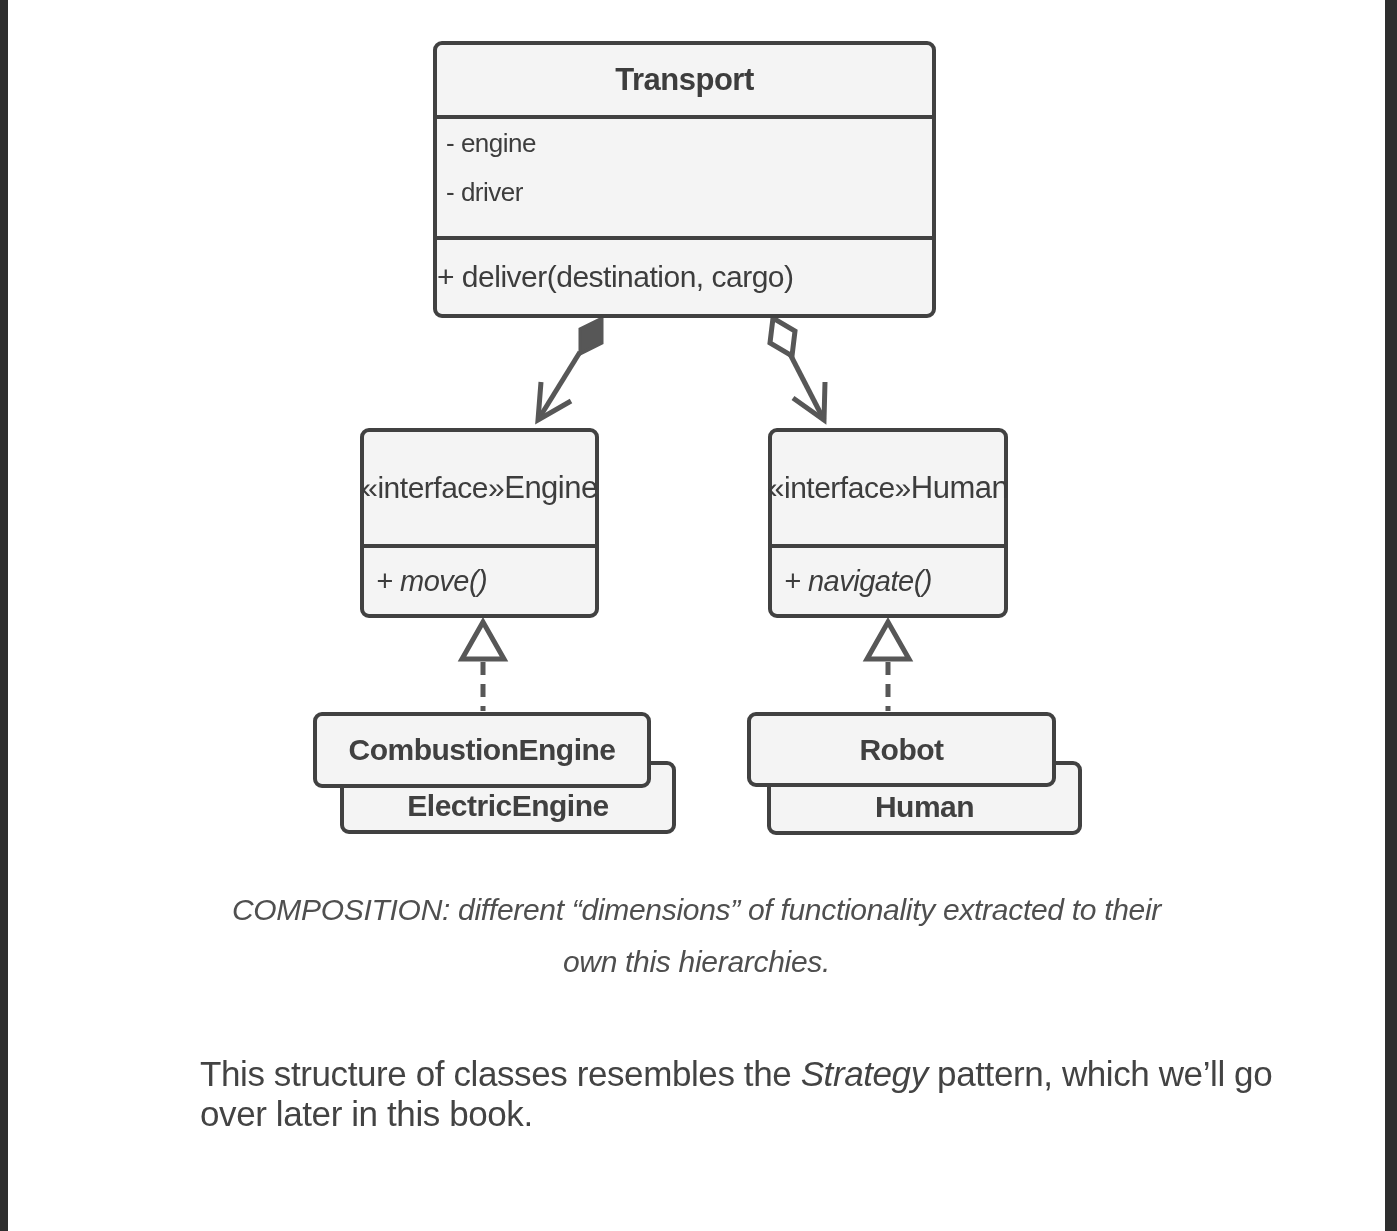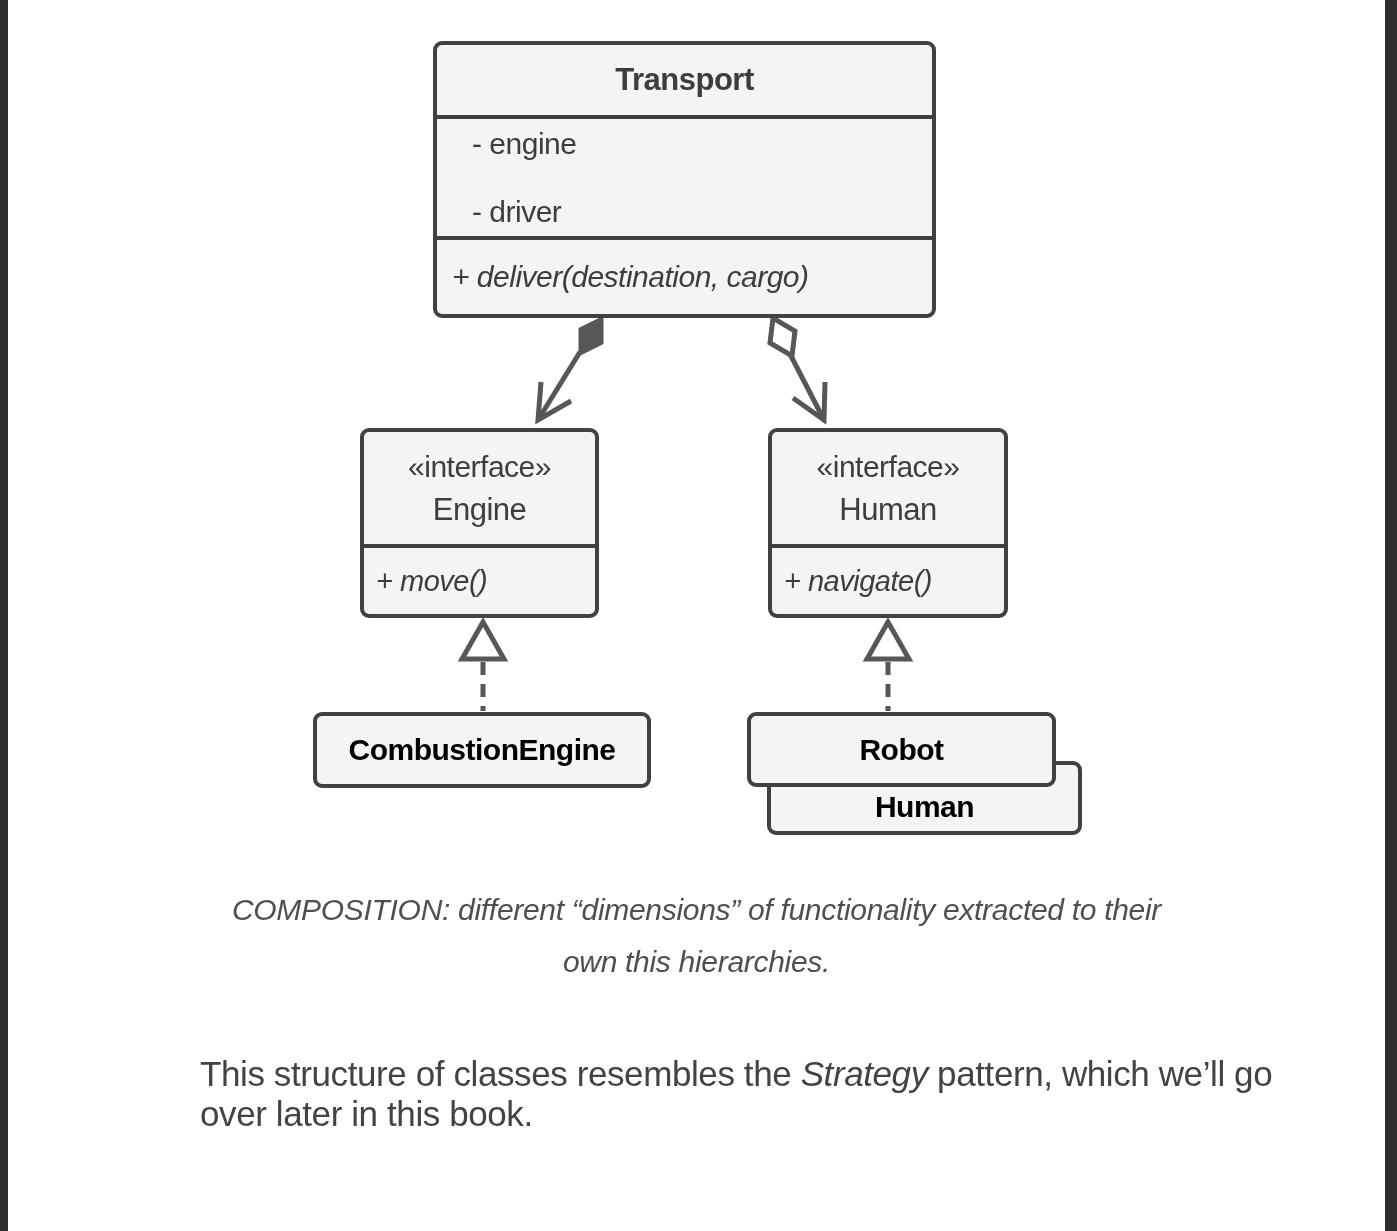--- a/index.html
+++ b/index.html
@@ -50,62 +50,59 @@
     align-items: center;
     justify-content: center;
     font-size: 31px;
     font-weight: bold;
     letter-spacing: -0.5px;
   }
   .sec-fields {
     flex: 1;
     display: flex;
     flex-direction: column;
-    justify-content: space-between;
-    padding-left: 35px;
-    font-size: 30px;
+    justify-content: flex-start;
+    padding-left: 9px;
+    font-size: 26px;
     line-height: 49px;
     letter-spacing: -0.5px;
   }
   .sec-methods {
     height: 78px;
     border-top: 4px solid #414141;
     display: flex;
     align-items: center;
-    padding-left: 15px;
     font-size: 30px;
     letter-spacing: -0.5px;
-    font-style: italic;
   }
   .iface-title {
     height: 116px;
     border-bottom: 4px solid #414141;
     display: flex;
-    flex-direction: column;
     align-items: center;
     justify-content: center;
     letter-spacing: -0.5px;
   }
   .iface-stereotype { font-size: 30px; line-height: 44px; }
   .iface-name { font-size: 31px; font-weight: normal; line-height: 42px; }
   .iface-methods {
     flex: 1;
     display: flex;
     align-items: center;
     padding-left: 12px;
     font-size: 29px;
     letter-spacing: -0.5px;
     font-style: italic;
   }
   .impl-box {
     position: absolute;
     background: #f4f4f4;
     border: 4px solid #414141;
     border-radius: 9px;
-    color: #000000;
+    color: #404040;
     display: flex;
     align-items: center;
     justify-content: center;
     font-size: 30px;
     font-weight: bold;
     letter-spacing: -0.5px;
   }
   .impl-box.front { z-index: 3; }
   .impl-box.back  { z-index: 2; align-items: flex-end; padding-bottom: 7px; }
 
@@ -192,20 +189,23 @@
   <div class="uml-box" style="left:768px; top:428px; width:240px; height:190px;">
     <div class="iface-title">
       <div class="iface-stereotype">«interface»</div>
       <div class="iface-name">Human</div>
     </div>
     <div class="iface-methods">
       <div>+ navigate()</div>
     </div>
   </div>
 
+  <div class="impl-box back" style="left:340px; top:761px; width:336px; height:73px;">
+    <span>ElectricEngine</span>
+  </div>
   <div class="impl-box front" style="left:313px; top:712px; width:338px; height:76px;">
     <span>CombustionEngine</span>
   </div>
 
   <div class="impl-box back" style="left:767px; top:761px; width:315px; height:74px;">
     <span>Human</span>
   </div>
   <div class="impl-box front" style="left:747px; top:712px; width:309px; height:75px;">
     <span>Robot</span>
   </div>

